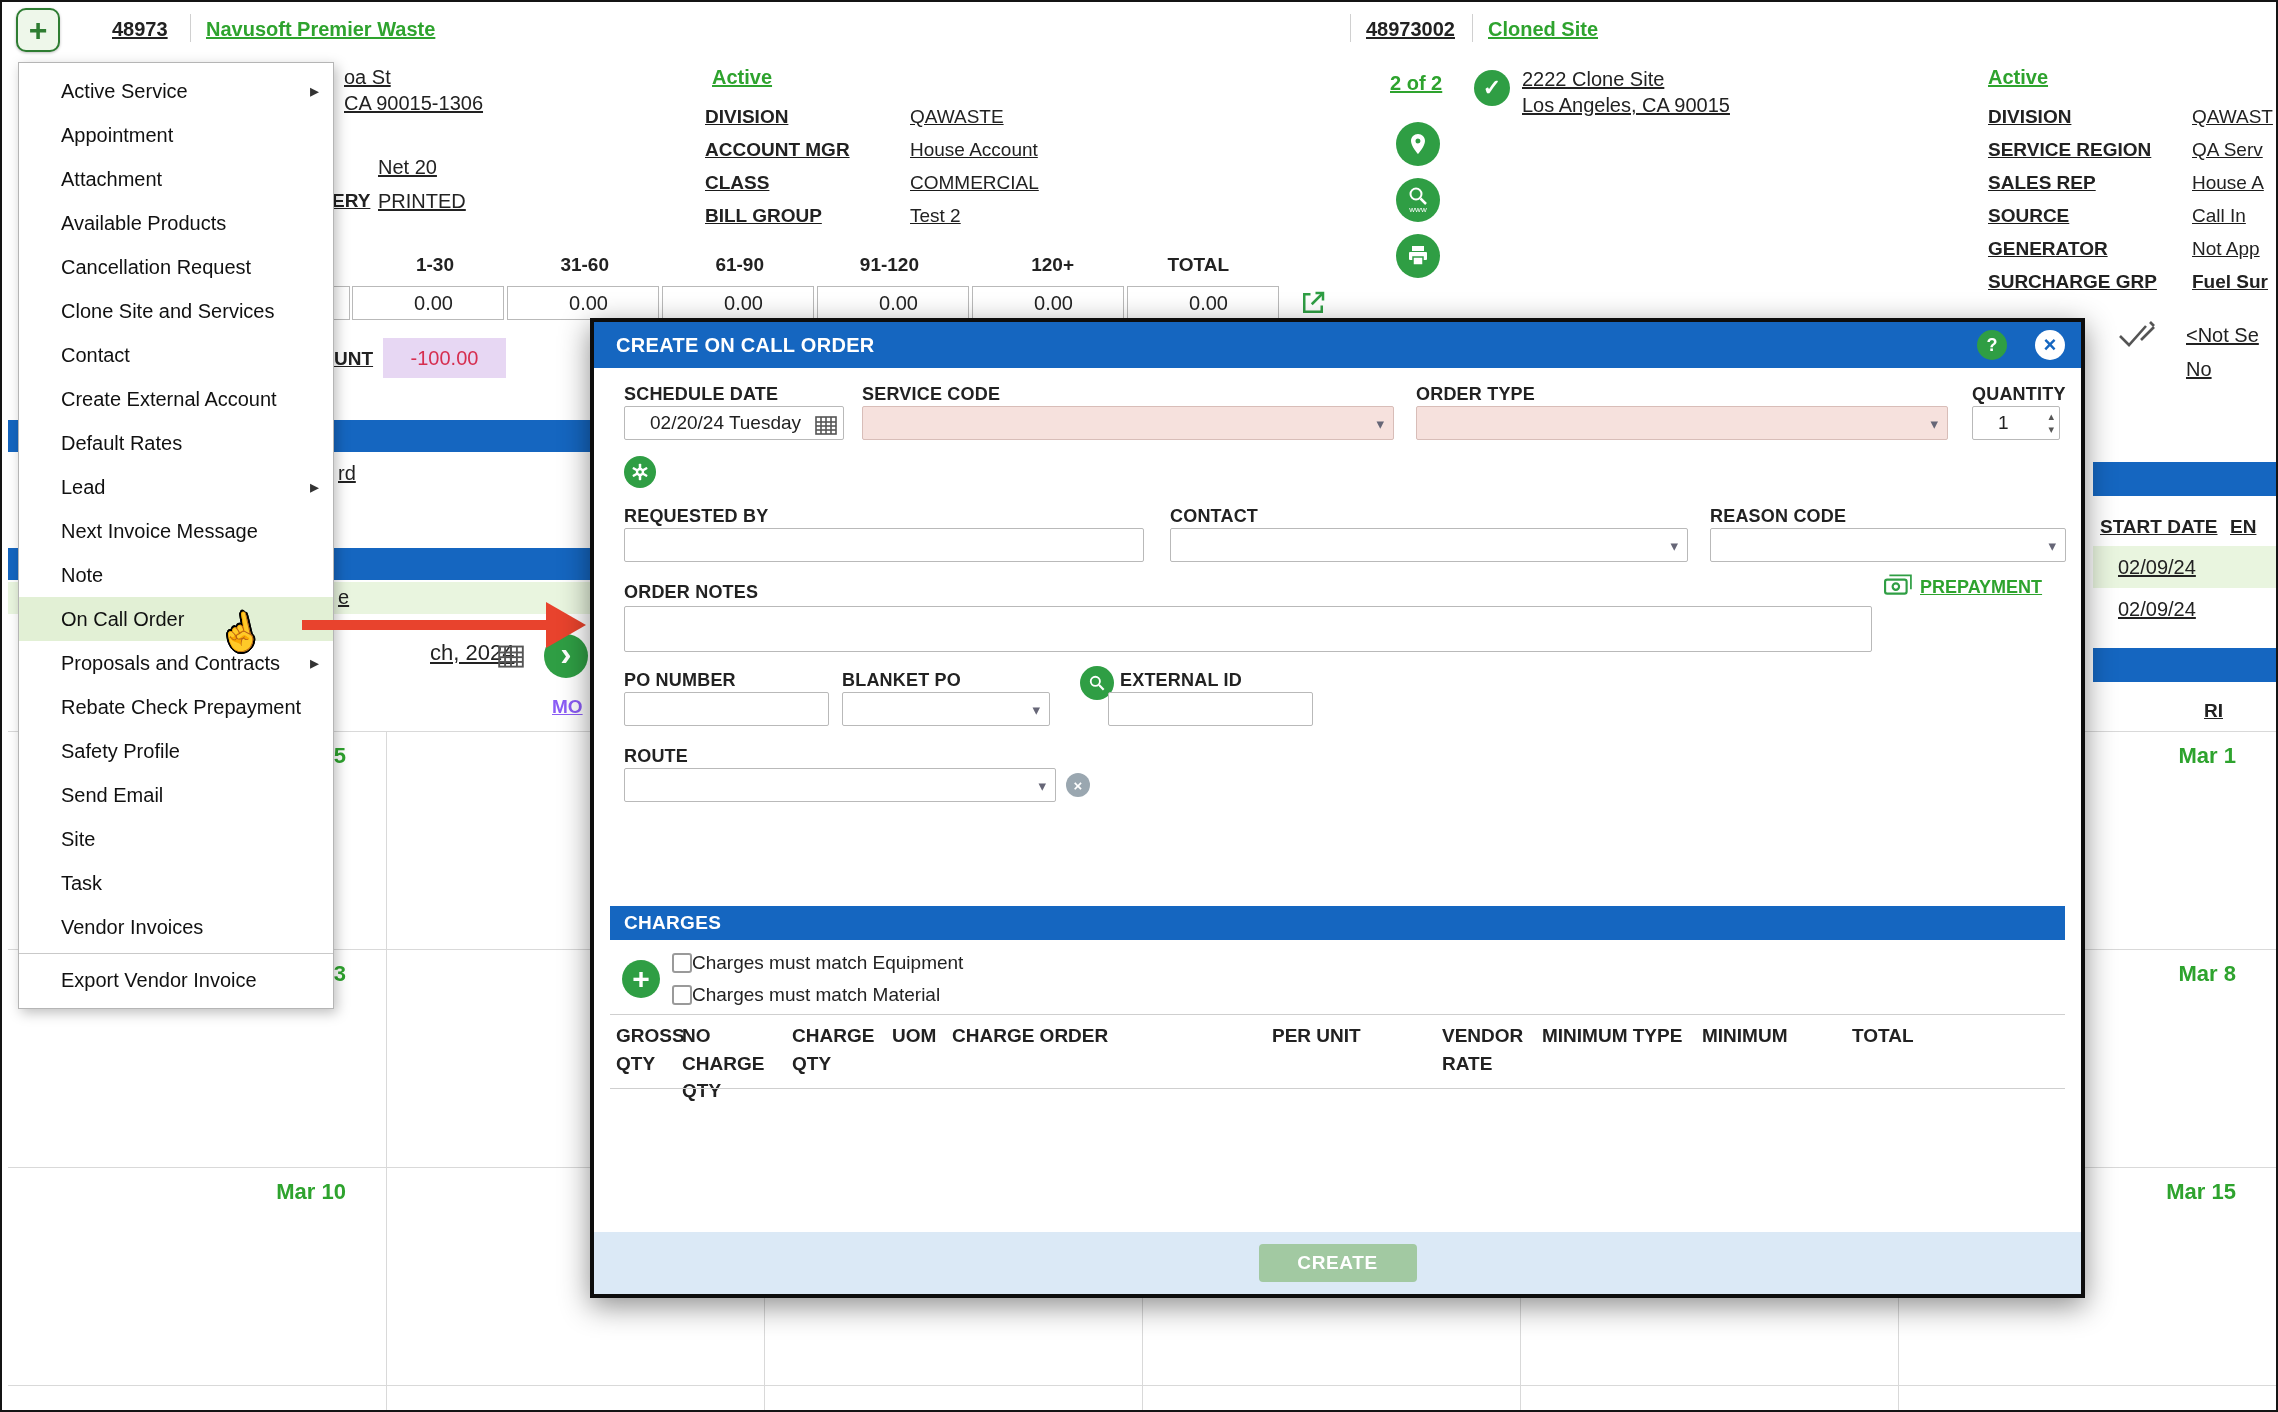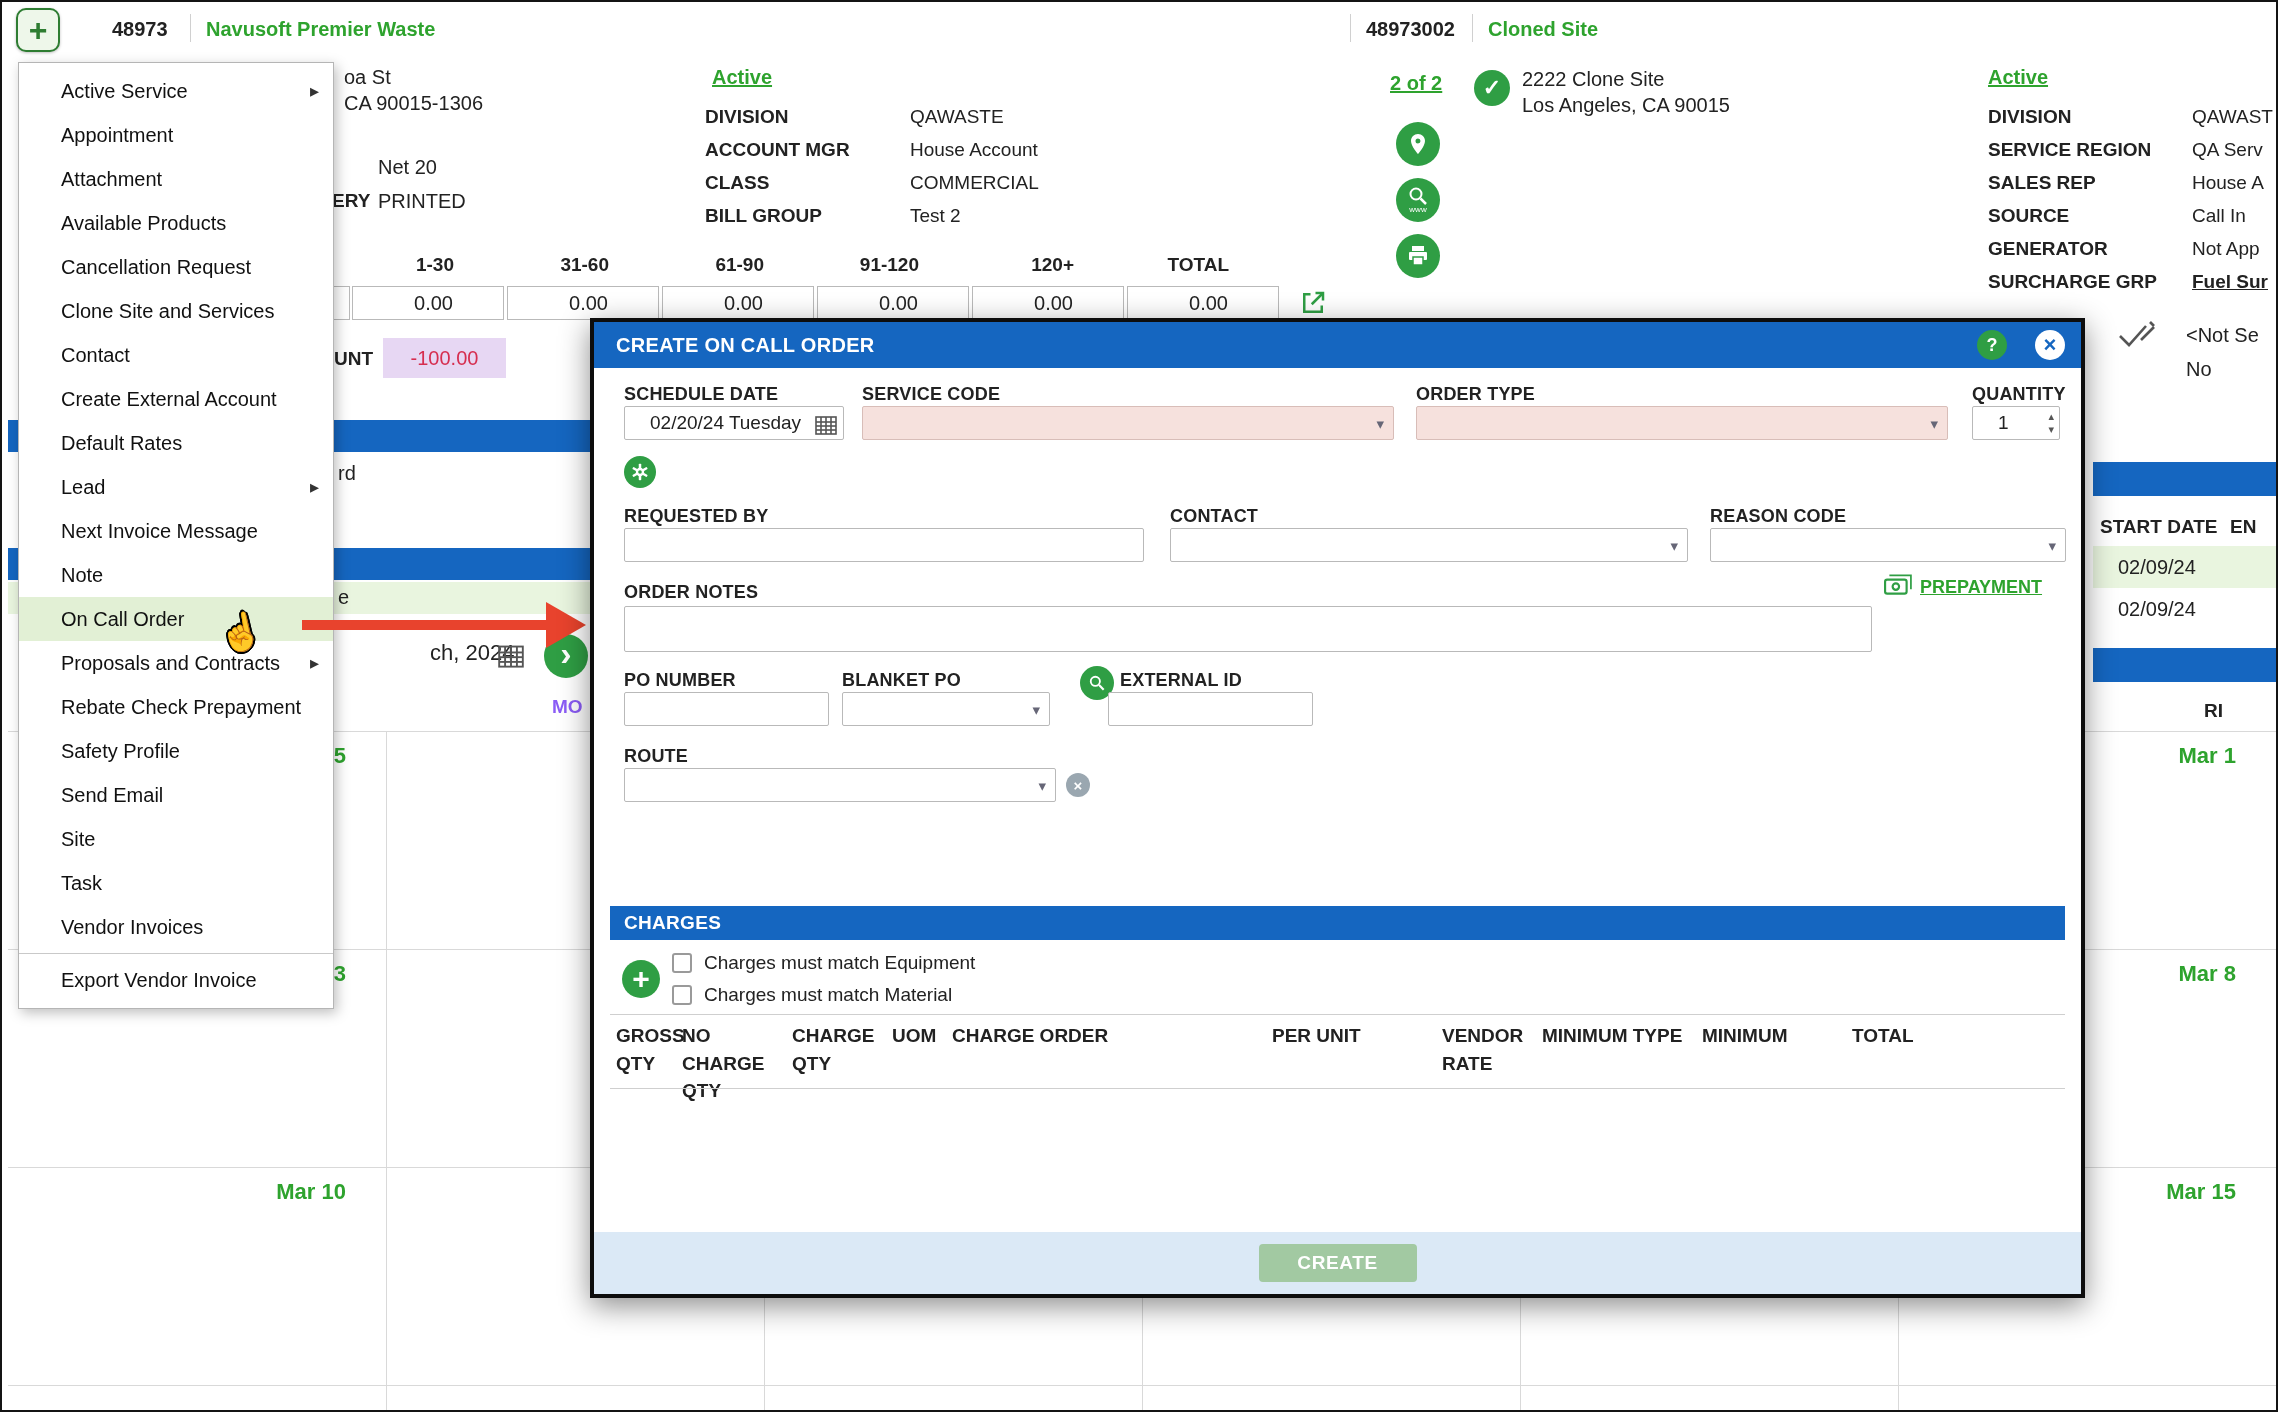--- a/index.html
+++ b/index.html
@@ -1,19 +1,19 @@
 <!DOCTYPE html>
 <html><head>
 <meta charset="utf-8">
 <style>
   * { box-sizing: border-box; margin: 0; padding: 0; }
   html,body { width:2278px; height:1412px; }
   body { font-family:"Liberation Sans", sans-serif; background:#fff; color:#1a1a1a; overflow:hidden; }
   .stage { position:relative; width:2278px; height:1412px; background:#fff; overflow:hidden; }
-  .abs { position:absolute; }
+  .abs { position:absolute;text-decoration:underline; }
   .frame { position:absolute; inset:0; border:2px solid #141414; pointer-events:none; z-index:99; }
 
   
   .t20 { font-size:20px; }
   .lbl { font-size:19px; font-weight:700; color:#222; }
   .val { font-size:20px; color:#222; }
   .green-bold { color:#2ea32e; font-weight:700; }
   .link-green { color:#2ea32e; font-weight:700; text-decoration:underline; }
   .divider { width:1px; height:28px; background:#d0d0d0; }
 
@@ -80,21 +80,21 @@
 
   .field-label { position:absolute; font-size:18px; font-weight:700; color:#222; letter-spacing:.2px; }
   .combo, .text-input { position:absolute; height:34px; border:1px solid #b9b9b9; border-radius:2px; background:#fff;
                         font-size:19px; line-height:32px; padding-left:25px; color:#222; }
   .combo.req { background:#f6e1dd; border-color:#d8bdb8; }
   .caret { position:absolute; right:9px; top:50%; transform:translateY(-50%); color:#667; font-size:15px; line-height:1; }
   .notes-area { position:absolute; border:1px solid #b9b9b9; border-radius:2px; background:#fff; }
   .stepper { position:absolute; right:5px; top:3px; display:flex; flex-direction:column; color:#555; font-size:11px; line-height:13px; }
   .clear-btn { position:absolute; width:24px; height:24px; border-radius:50%; background:#9aa7b0; color:#fff;
                font-size:15px; font-weight:700; display:flex; align-items:center; justify-content:center; }
-  .chk-row { position:absolute; display:flex; align-items:center; gap:12px; height:26px; }
+  .chk-row { position:absolute; display:flex; align-items:center; height:26px; }
   .chk-box { width:20px; height:20px; border:2px solid #9a9a9a; border-radius:3px; background:#fff; flex:none; }
   .chk-lab { font-size:19px; color:#222; }
   .chg-col { position:absolute; top:0; font-size:19px; font-weight:700; color:#222; line-height:1.45; }
   .hairline { position:absolute; left:16px; right:16px; height:1px; background:#cfcfcf; }
   .modal-footer { position:absolute; left:0; right:0; bottom:0; height:62px; background:#dbe9f6; }
   .create-btn { position:absolute; left:50%; transform:translateX(-50%); top:12px; width:158px; height:38px;
                 background:#a2c9a2; color:#fff; font-weight:700; font-size:19px; letter-spacing:.6px; border-radius:4px;
                 display:flex; align-items:center; justify-content:center; }
   .cal-icon { position:absolute; right:6px; top:6px; }
 </style>

